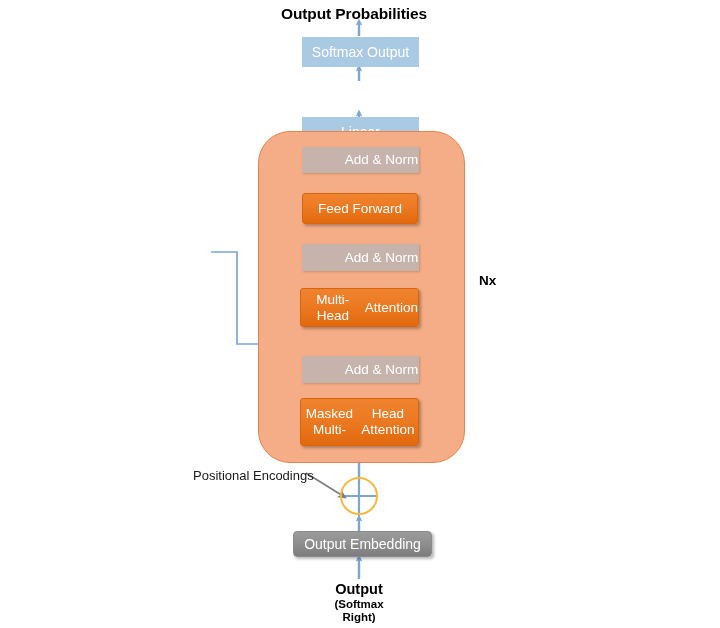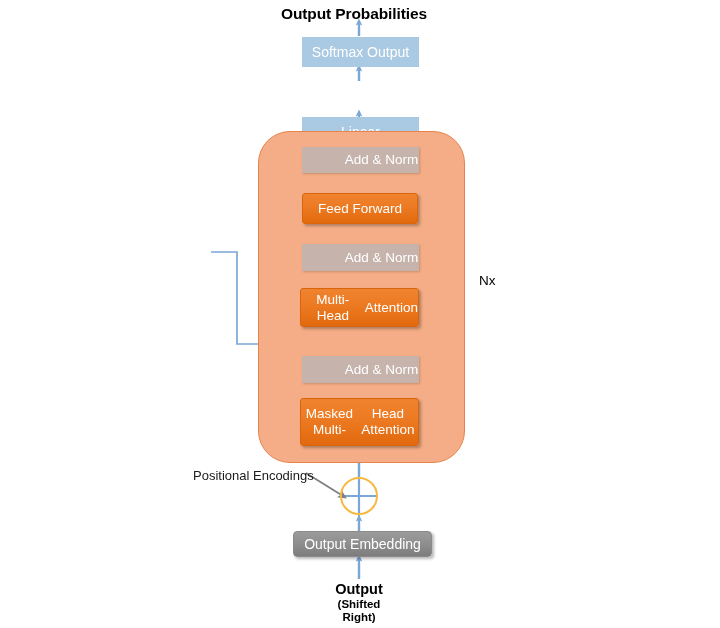--- a/index.html
+++ b/index.html
@@ -46,21 +46,21 @@
     font-size: 11.5px;
   }
   #bottom-right {
     left: 299px; width: 120px; top: 611px;
     font-size: 11.5px;
   }
   #nx-label {
     position: absolute;
     left: 479px; top: 273px;
     font-size: 13.5px;
-    font-weight: normal;
+    font-weight: bold;
     color: #000000;
   }
   #pos-enc-label {
     position: absolute;
     left: 193px; top: 468px;
     font-size: 13px;
     color: #1a1a1a;
     white-space: nowrap;
   }
 
@@ -240,16 +240,16 @@
   <div id="nx-label">Nx</div>
 
   <div id="pos-enc-circle"></div>
   <div id="pos-enc-label">Positional Encodings</div>
 
   <div class="node grey-box" style="left:293px; top:531px; width:139px; height:26px;">
     <span>Output Embedding</span>
   </div>
 
   <div class="title-text" id="bottom-output">Output</div>
-  <div class="title-text" id="bottom-shifted">(Shifted</div>
+  <div class="title-text" id="bottom-shifted">(Softmax</div>
   <div class="title-text" id="bottom-right">Right)</div>
 
 </div>
 
 </body></html>

